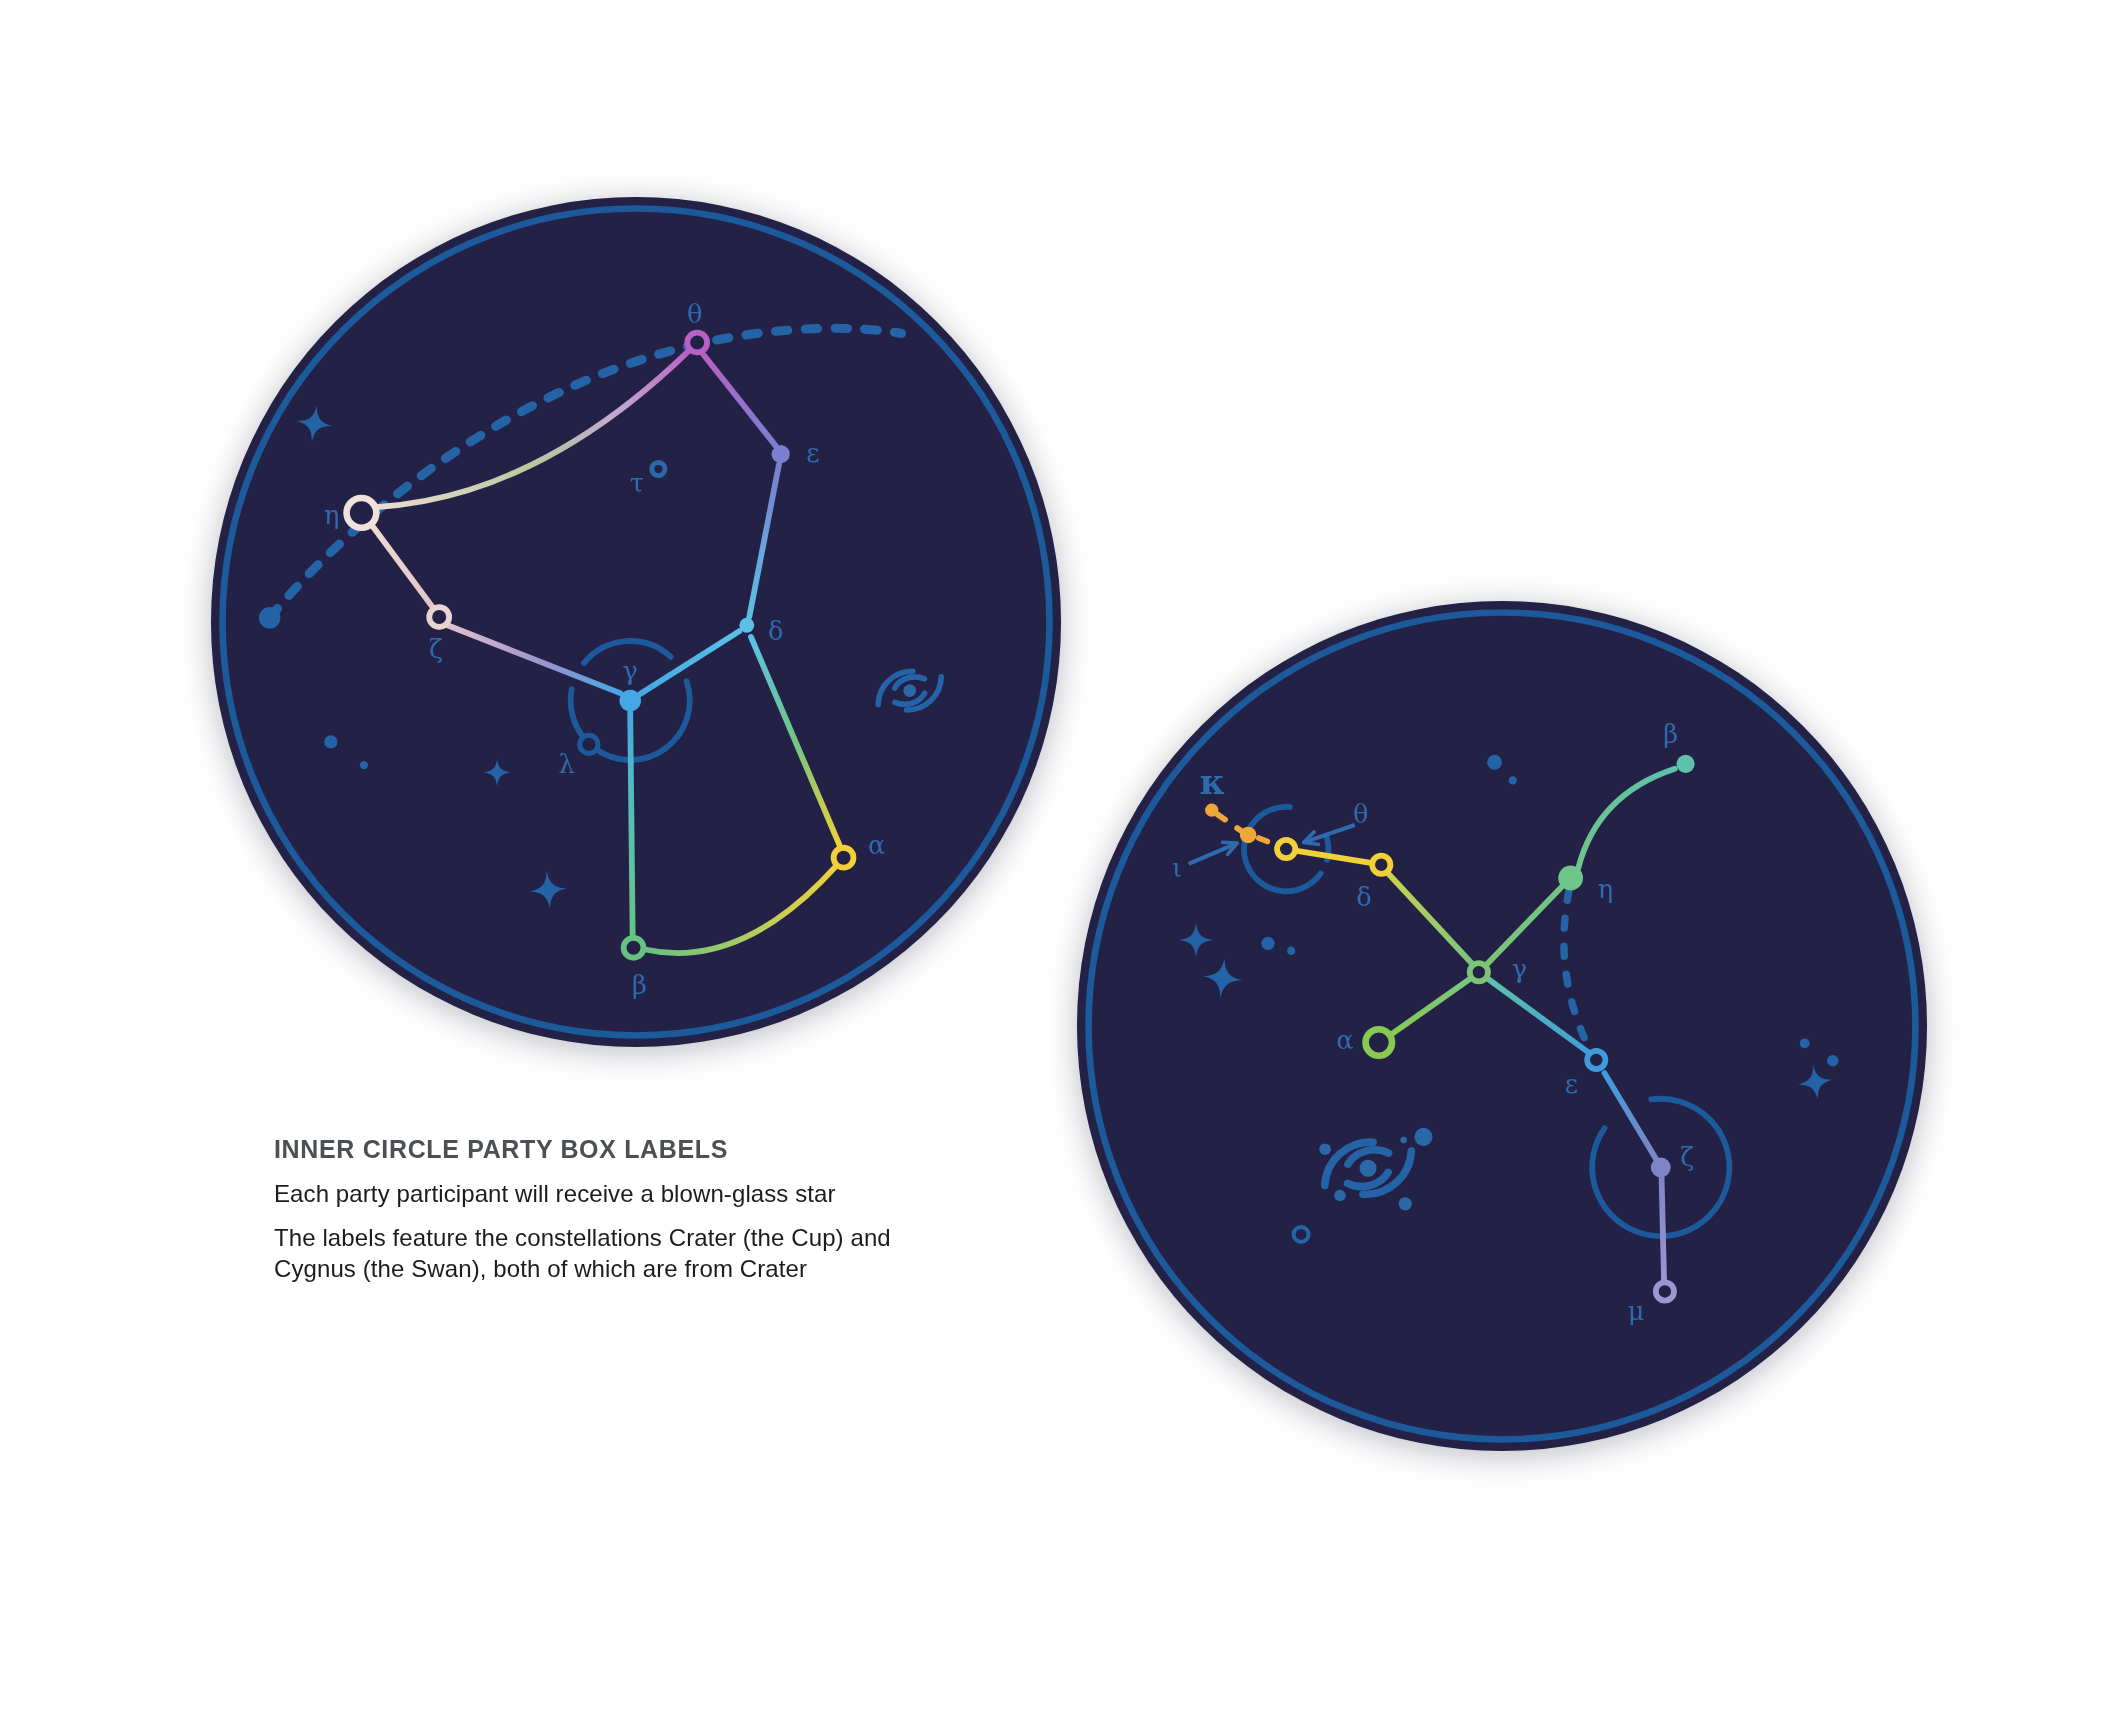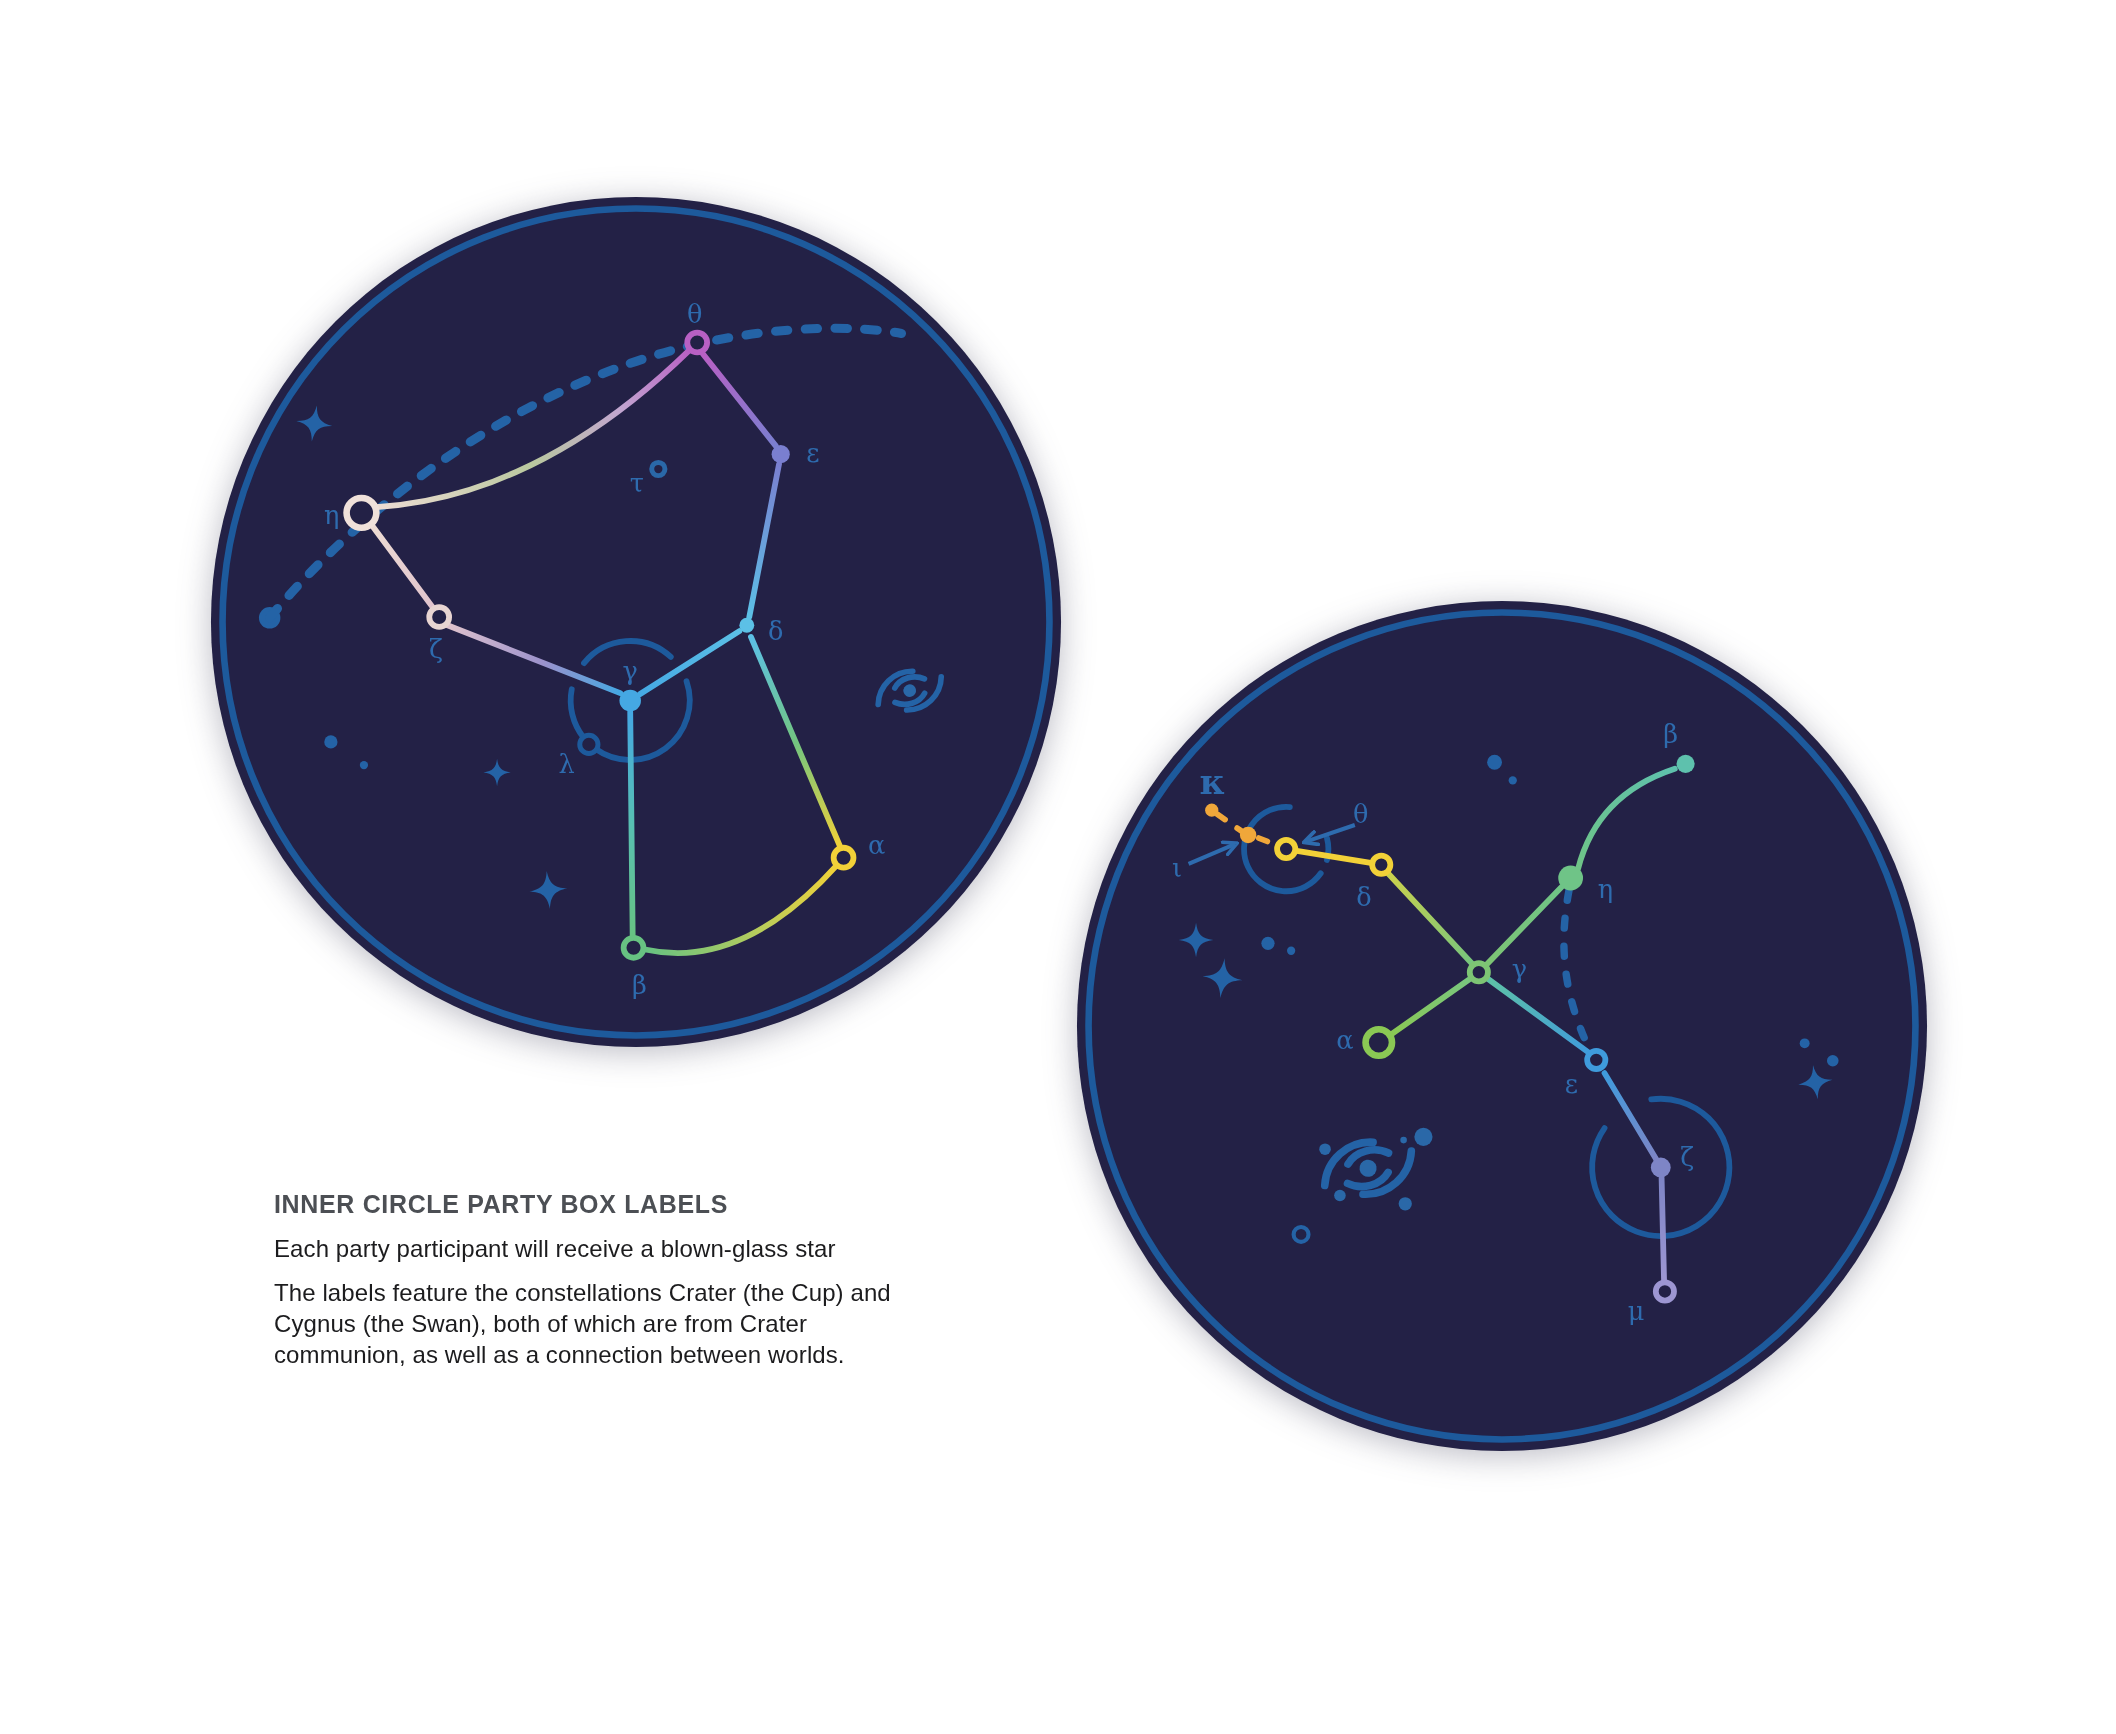--- a/index.html
+++ b/index.html
@@ -8,21 +8,21 @@
   .sticker{position:absolute;width:860px;height:860px;
            filter:drop-shadow(0 5px 16.5px rgba(50,50,75,0.33));}
   #sticker-left{left:206px;top:192px;}
   #sticker-right{left:1072px;top:596px;}
   .glabel{font-family:"DejaVu Serif","Liberation Serif",serif;font-size:31px;fill:#2e6bae;
           text-anchor:middle;}
   .glabel-big{font-size:42px;font-weight:bold;}
   .const-line{fill:none;stroke-width:7;stroke-linecap:round;}
   .decor-stroke{fill:none;stroke:#2463a6;stroke-linecap:round;}
   .ring-arc{fill:none;stroke:#1d5a9c;stroke-width:7;stroke-linecap:round;}
-  .text-block{position:absolute;left:274px;top:1189px;width:595px;color:#1c1c1e;}
+  .text-block{position:absolute;left:274px;top:1134px;width:595px;color:#1c1c1e;}
   .tb-title{font-size:26px;font-weight:bold;letter-spacing:0.7px;color:#4c4f54;
             transform:scaleX(0.96);transform-origin:left center;white-space:nowrap;}
   .tb-para{margin-top:13.2px;font-size:24px;line-height:31px;letter-spacing:0.1px;}
   .tb-para.second{}
   .tb-line{white-space:nowrap;}
 </style>
 </head>
 <body>
 
 <div class="page">
@@ -235,18 +235,17 @@
   </svg>
 
   <div class="text-block">
     <div class="tb-title">INNER CIRCLE PARTY BOX LABELS</div>
     <div class="tb-para">
       <div class="tb-line">Each party participant will receive a blown-glass star</div>
     </div>
     <div class="tb-para second">
       <div class="tb-line">The labels feature the constellations Crater (the Cup) and</div>
       <div class="tb-line">Cygnus (the Swan), both of which are from Crater</div>
-      <div class="tb-line">communion, as well as a connection between worlds.</div>
     </div>
   </div>
 
 </div>
 
 
 </body></html>

